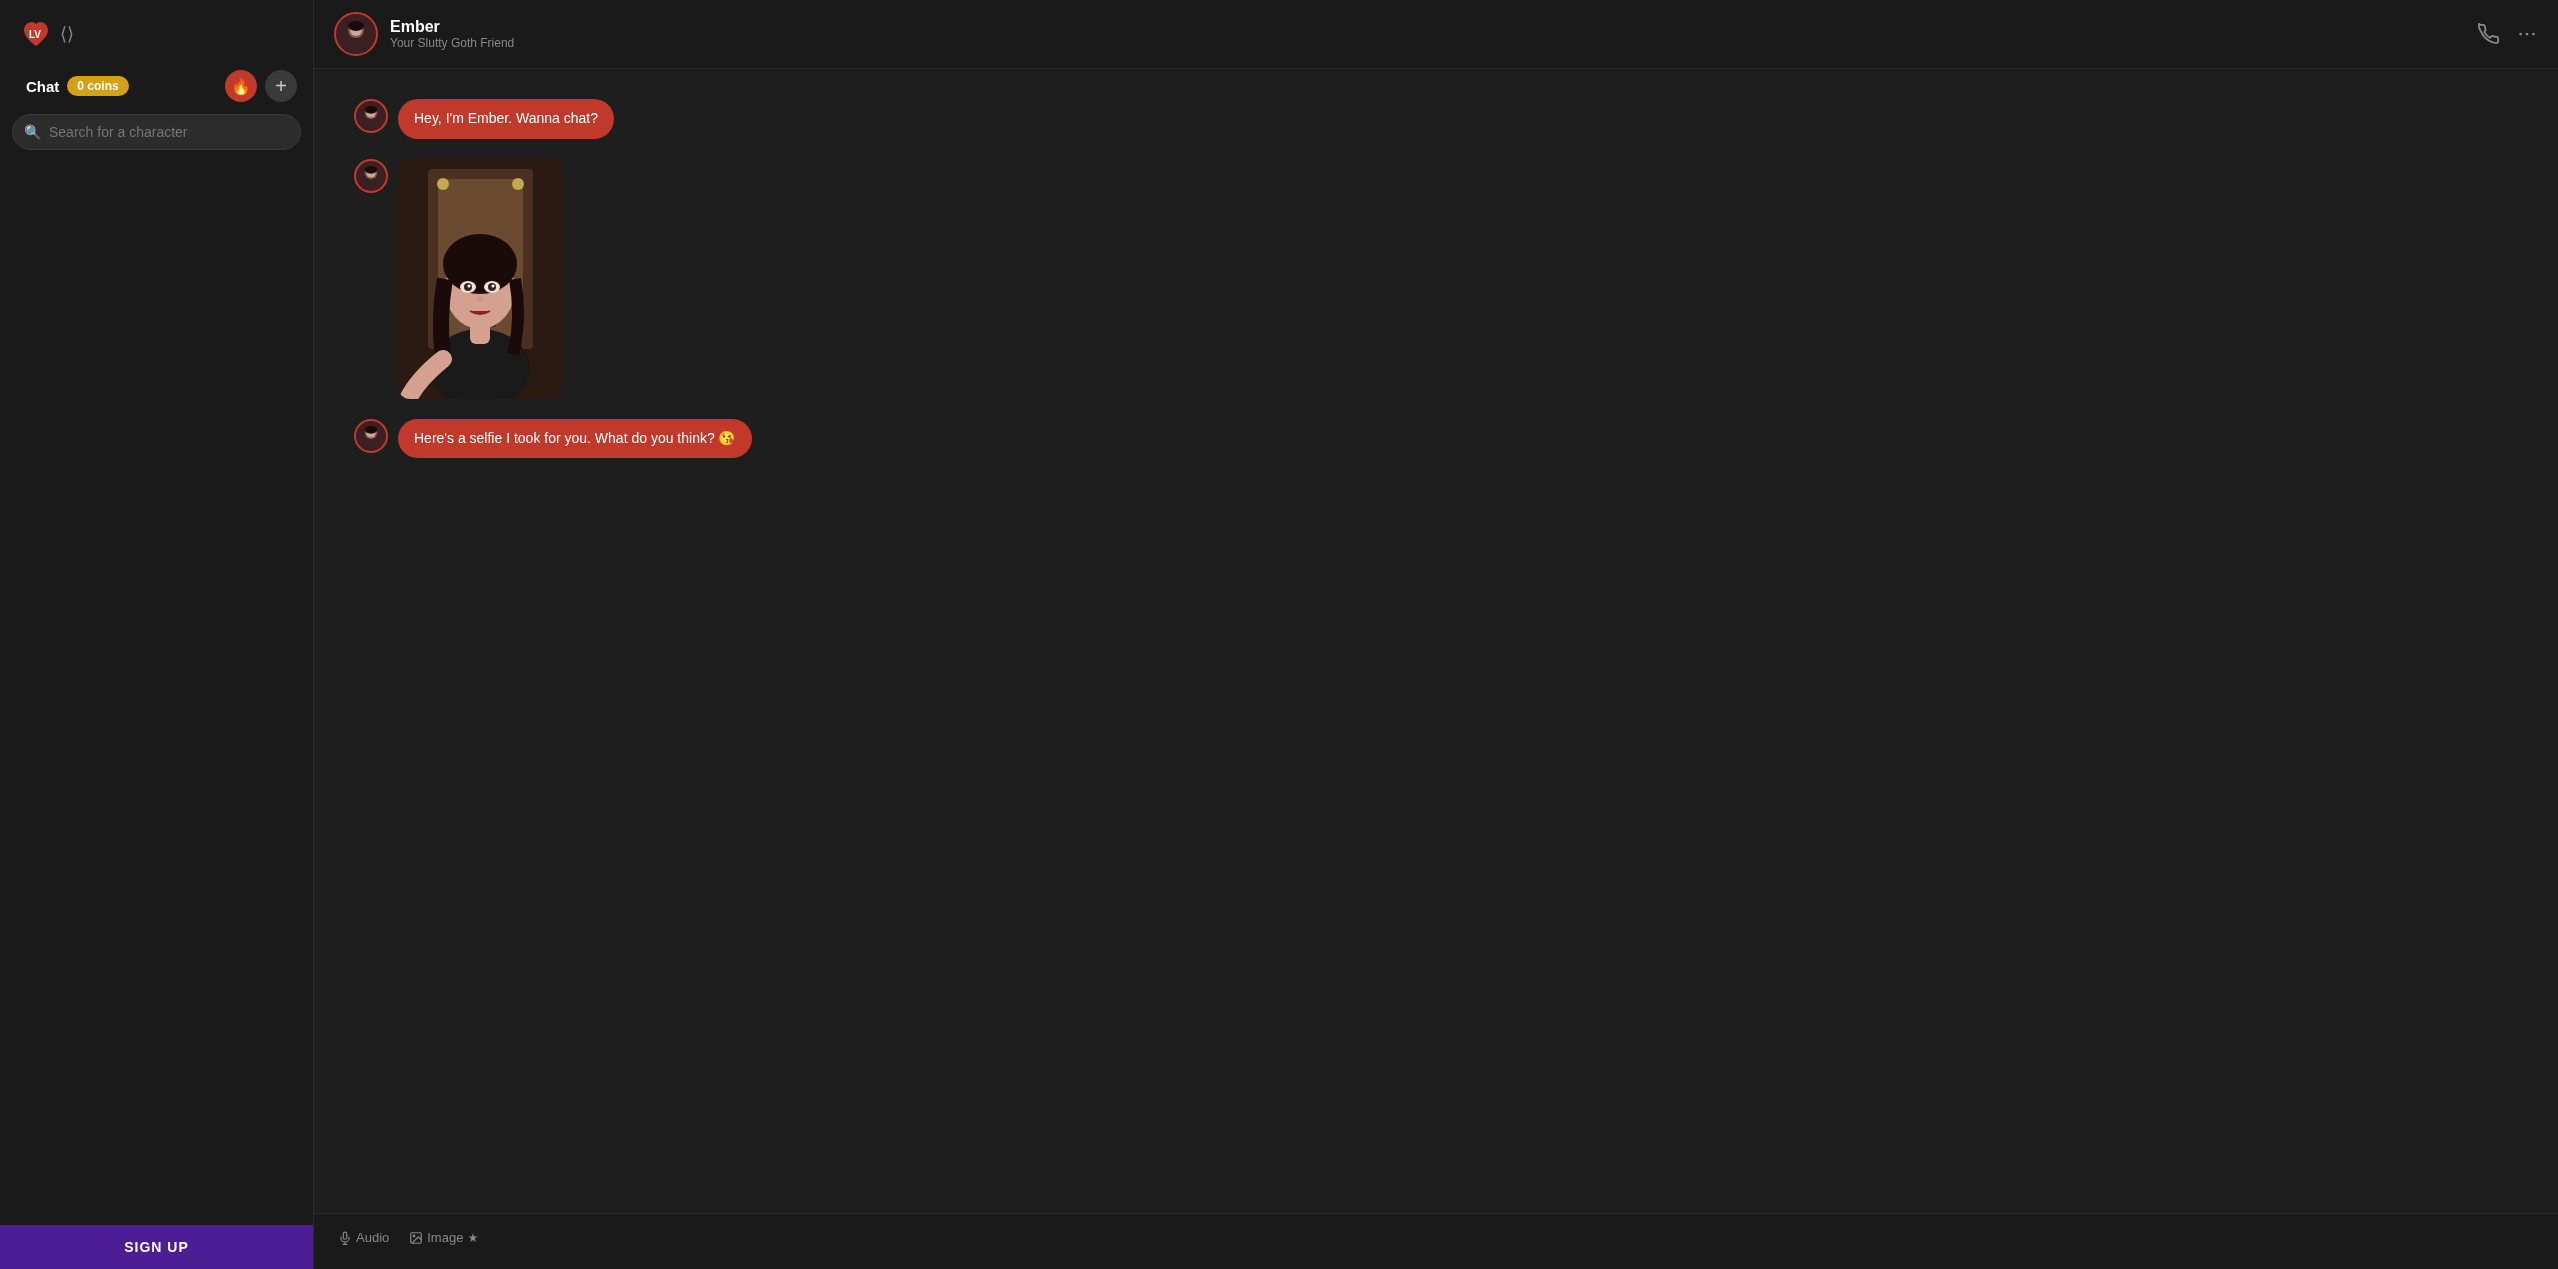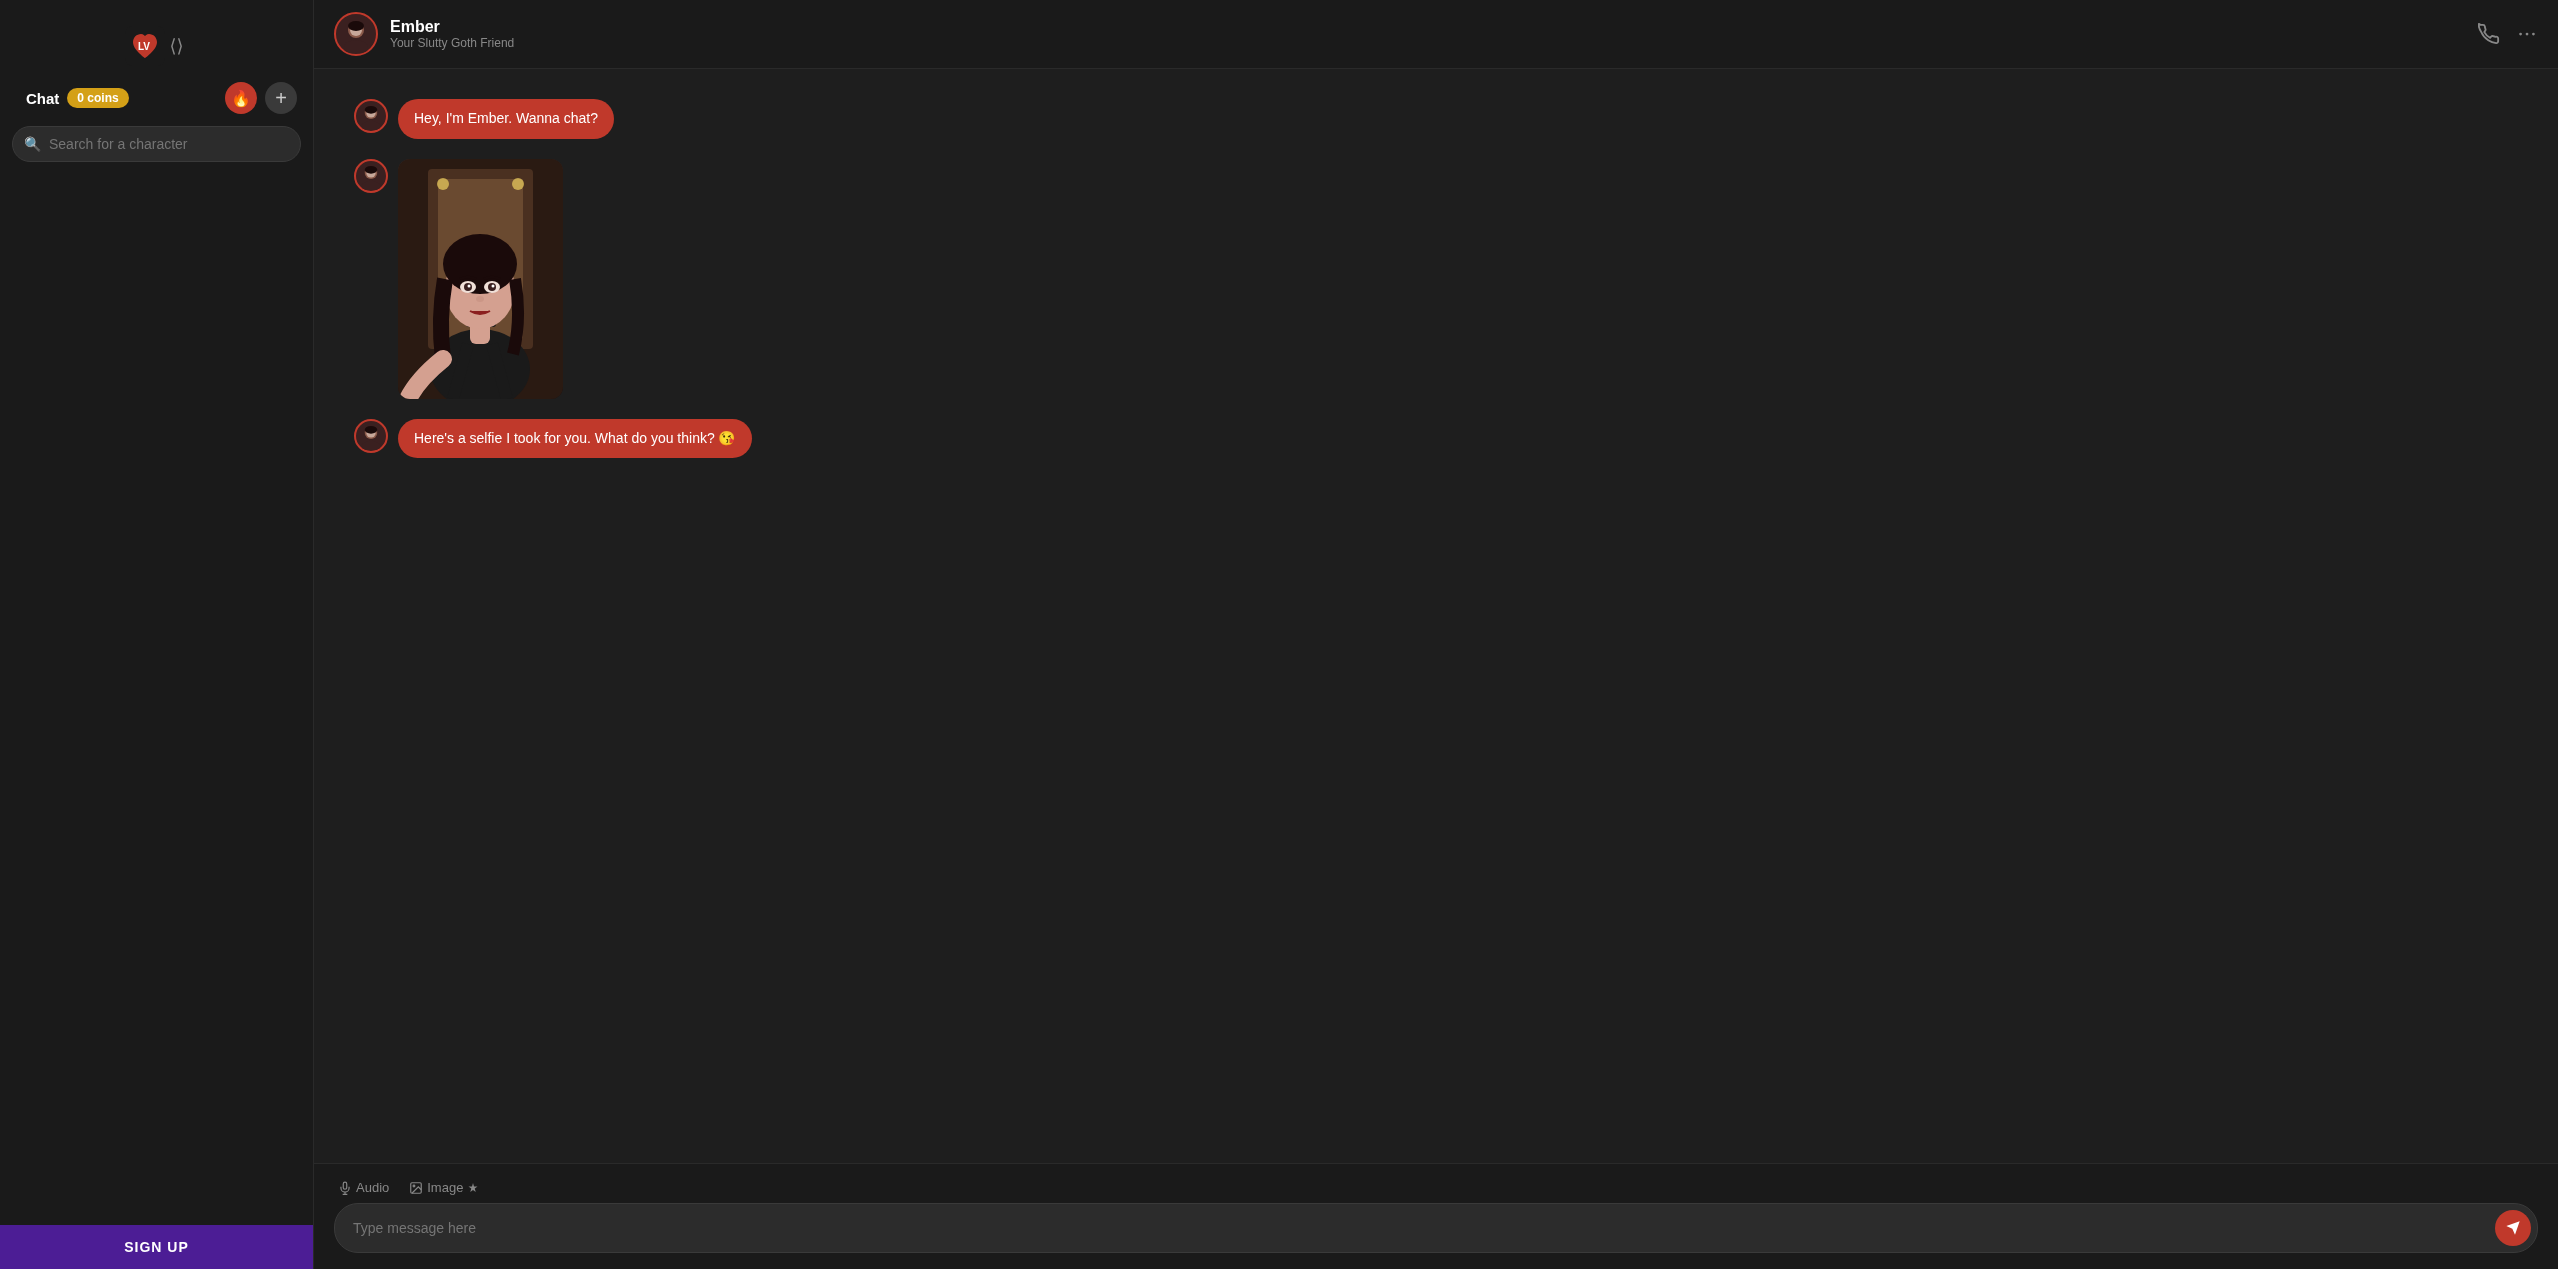--- a/index.html
+++ b/index.html
@@ -19,23 +19,22 @@
       background: #1a1a1a;
       display: flex;
       flex-direction: column;
       border-right: 1px solid #2a2a2a;
       position: relative;
     }
 
     .sidebar-header {
       display: flex;
       align-items: center;
-      justify-content: center;
+      justify-content: flex-start;
       padding: 14px 16px 10px 16px;
-      margin-top: 12px;
     }
 
     .logo-area {
       display: flex;
       align-items: center;
       gap: 6px;
     }
 
     .logo-icon {
       width: 40px;
@@ -491,22 +490,14 @@
           <rect x="3" y="3" width="18" height="18" rx="2"></rect>
           <circle cx="8.5" cy="8.5" r="1.5"></circle>
           <path d="M21 15l-5-5L5 21"></path>
         </svg>
         <span>Image</span>
         <svg width="12" height="12" viewBox="0 0 24 24" fill="#888">
           <path d="M12 2l2 7h7l-5.5 4 2 7L12 16l-5.5 4 2-7L3 9h7z"></path>
         </svg>
       </button>
     </div>
-    <div class="input-row">
-      <input type="text" class="message-input" placeholder="Type message here" style="">
-      <button class="send-btn">
-        <svg width="16" height="16" viewBox="0 0 24 24" fill="white">
-          <path d="M22 2L11 13M22 2L15 22l-4-9-9-4 20-7z"></path>
-        </svg>
-      </button>
-    </div>
   </div>
 </div>
 
 </body></html>

